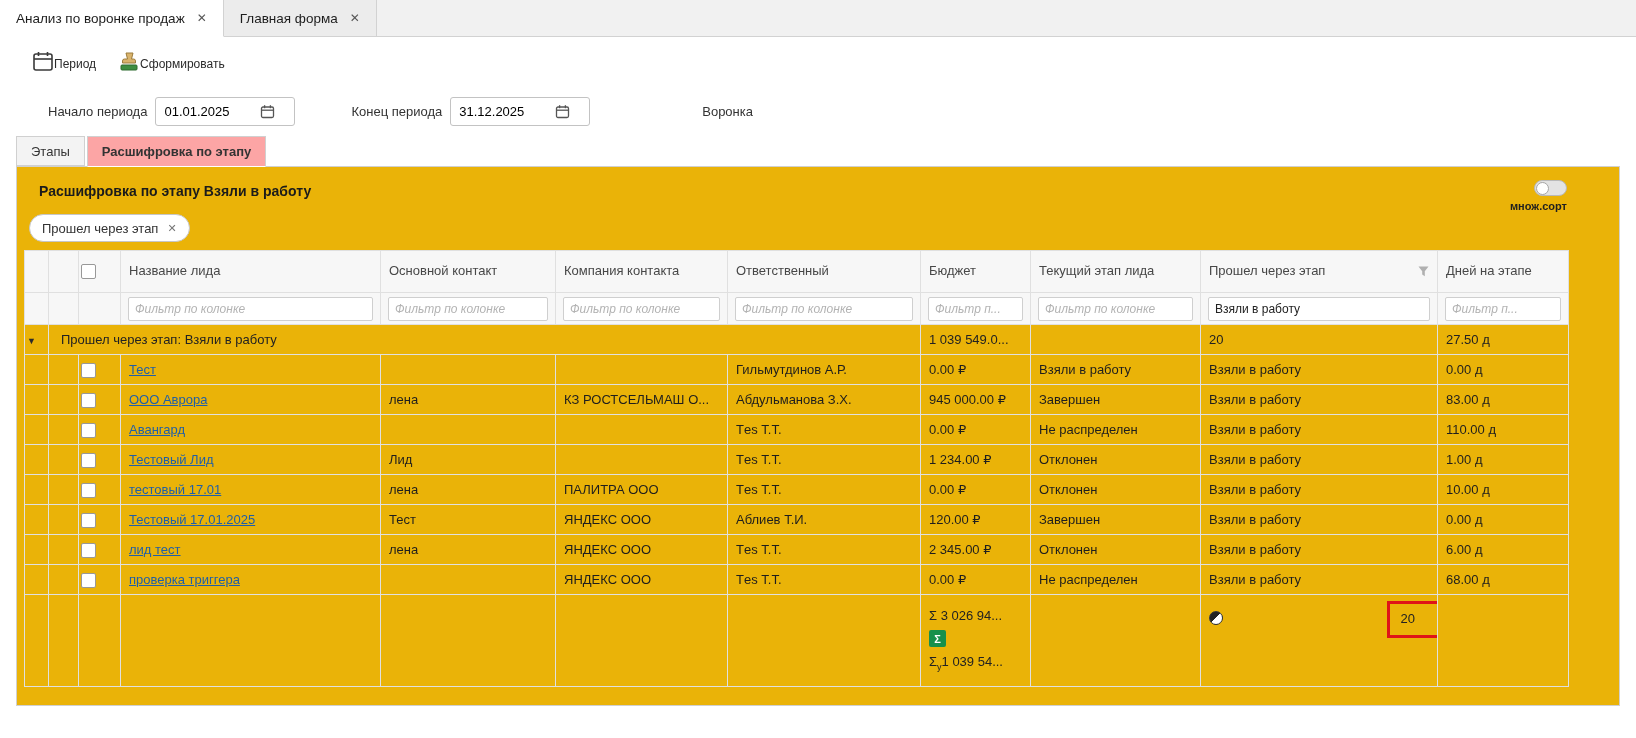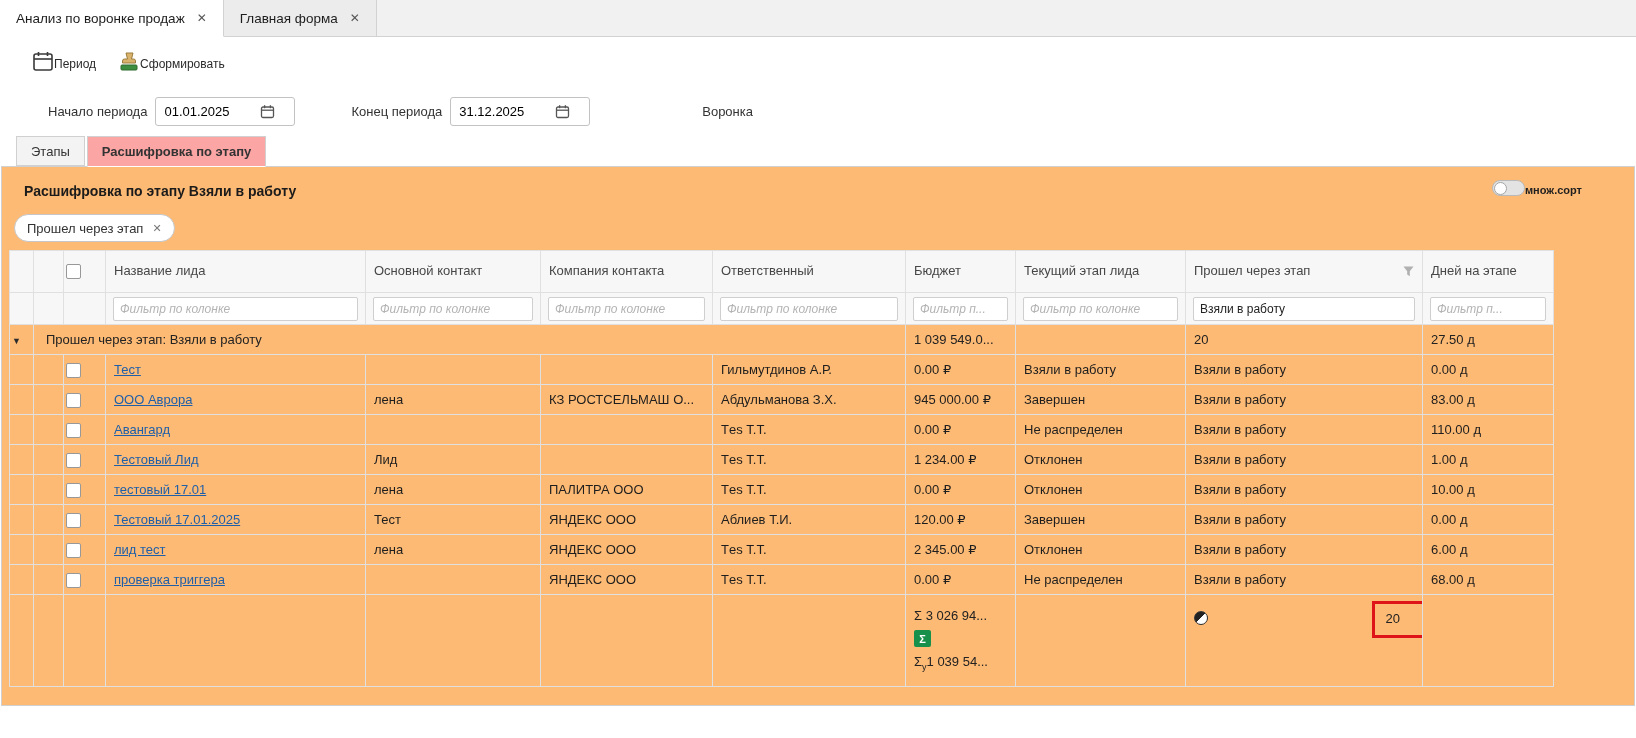--- a/index.html
+++ b/index.html
@@ -38,23 +38,23 @@
   .caret { width:0; height:0; border-left:5px solid transparent; border-right:5px solid transparent; border-top:6px solid #555; }
 
   
   .view-tabs { display:flex; margin:10px 0 0 16px; height:30px; }
   .vtab { display:flex; align-items:center; padding:0 14px; border:1px solid #d0d0d0; background:#f3f3f3;
           color:#333; margin-right:2px; cursor:pointer; }
   .vtab.active { background:#fca5a5; border-bottom:1px solid #fff; margin-bottom:-1px; font-weight:bold;
                  position:relative; z-index:2; }
 
   
-  .panel { margin:0 1px; border:1px solid #d0d0d0; height:540px; position:relative; background:#fdba74; }
+  .panel { margin:0 16px; border:1px solid #d0d0d0; height:540px; position:relative; background:#eab308; }
   .panel-title { font-weight:bold; font-size:14px; padding:16px 0 0 22px; color:#1b1b1b; }
-  .multisort { position:absolute; top:13px; right:52px; display:flex; flex-direction:row; align-items:flex-end; }
+  .multisort { position:absolute; top:13px; right:52px; display:flex; flex-direction:column; align-items:flex-end; }
   .switch { width:33px; height:16px; background:#e3e3e3; border:1px solid #b9b9b9; border-radius:9px;
             position:relative; cursor:pointer; }
   .knob { position:absolute; top:0.5px; left:1px; width:13px; height:13px; background:#fff;
           border:1px solid #a5a5a5; border-radius:50%; }
   .ms-label { font-size:11px; font-weight:bold; color:#1f1f1f; margin-top:4px; white-space:nowrap; }
 
   .chip-row { margin:15px 0 0 12px; height:28px; display:flex; }
   .chip { display:flex; align-items:center; border:1px solid #c6c6c6; border-radius:14px; padding:0 12px;
           background:#fff; color:#333; }
   .chip-x { margin-left:9px; color:#777; font-size:11px; cursor:pointer; }

